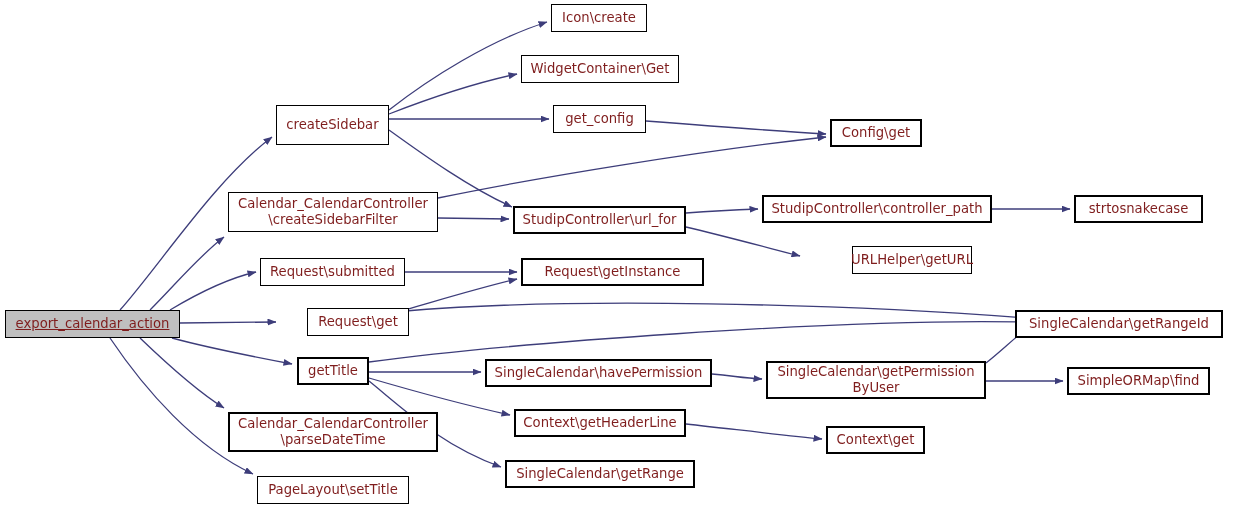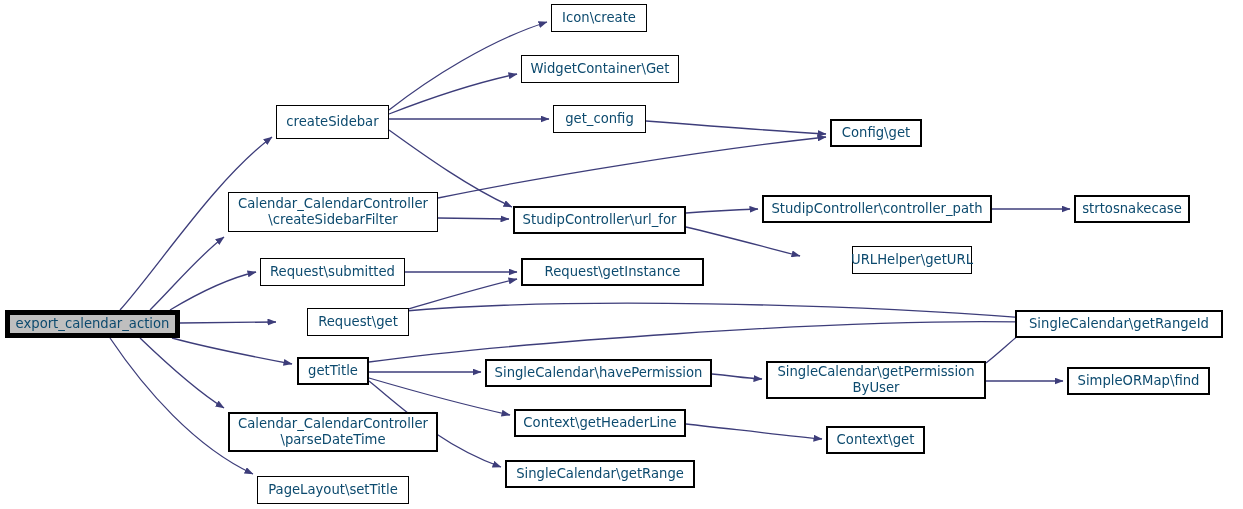--- a/index.html
+++ b/index.html
@@ -24,35 +24,36 @@
     top: 0;
     width: 1243px;
     height: 509px;
     pointer-events: none;
   }
   .node {
     position: absolute;
     box-sizing: border-box;
     border: 1px solid #000000;
     background: #ffffff;
-    color: #0c4a6e;
+    color: #7f1d1d;
     display: flex;
     align-items: center;
     justify-content: center;
     text-align: center;
     font-size: 13.2px;
     line-height: 1.22;
     letter-spacing: 0px;
     white-space: pre-line;
     padding: 0 3px;
     z-index: 2;
   }
   .node.root {
     background: #bfbfbf;
-    border: 5px solid #0f172a;
+    border: 1px solid #0f172a;
+    text-decoration: underline;
   }
   .node.thick {
     border-width: 2px;
   }
 </style>
 </head>
 <body>
 
 <div id="graph-canvas" style="background: rgb(255, 255, 255);">
   <svg id="edge-layer" viewBox="0 0 1243 509" xmlns="http://www.w3.org/2000/svg">
@@ -87,30 +88,30 @@
         <path d="M369,378 C410,390 460,404 510,415" fill="none" stroke="#3d3d7a" stroke-width="1.3" marker-end="url(#arrowhead)"></path>
         <path d="M369,381 C400,406 440,445 501,467" fill="none" stroke="#3d3d7a" stroke-width="1.3" marker-end="url(#arrowhead)"></path>
         <path d="M712,374 C735,376 742,378 762,379" fill="none" stroke="#3d3d7a" stroke-width="1.3" marker-end="url(#arrowhead)"></path>
         <path d="M986,363 C1000,352 1010,342 1025,330" fill="none" stroke="#3d3d7a" stroke-width="1.3" marker-end="url(#arrowhead)"></path>
         <path d="M986,381 L1063,381" fill="none" stroke="#3d3d7a" stroke-width="1.3" marker-end="url(#arrowhead)"></path>
         <path d="M686,424 C740,430 790,436 822,439" fill="none" stroke="#3d3d7a" stroke-width="1.3" marker-end="url(#arrowhead)"></path>
       </g>
   </svg>
   <div id="nodes-layer">
       <div class="node root" style="left: 5px; top: 310px; width: 175px; height: 28px; border-color: rgb(0, 0, 0); background: rgb(191, 191, 191);">export_calendar_action</div>
-      <div class="node" style="left: 276px; top: 105px; width: 113px; height: 34px; border-color: rgb(0, 0, 0); background: rgb(255, 255, 255);">createSidebar</div>
+      <div class="node" style="left: 276px; top: 105px; width: 113px; height: 40px; border-color: rgb(0, 0, 0); background: rgb(255, 255, 255);">createSidebar</div>
       <div class="node" style="left: 551px; top: 4px; width: 96px; height: 28px; border-color: rgb(0, 0, 0); background: rgb(255, 255, 255);">Icon\create</div>
       <div class="node" style="left: 521px; top: 55px; width: 158px; height: 28px; border-color: rgb(0, 0, 0); background: rgb(255, 255, 255);">WidgetContainer\Get</div>
       <div class="node" style="left: 553px; top: 105px; width: 93px; height: 28px; border-color: rgb(0, 0, 0); background: rgb(255, 255, 255);">get_config</div>
       <div class="node thick" style="left: 830px; top: 119px; width: 92px; height: 28px; border-color: rgb(0, 0, 0); background: rgb(255, 255, 255);">Config\get</div>
       <div class="node" style="left: 228px; top: 192px; width: 210px; height: 40px; border-color: rgb(0, 0, 0); background: rgb(255, 255, 255);">Calendar_CalendarController
 \createSidebarFilter</div>
       <div class="node thick" style="left: 513px; top: 206px; width: 173px; height: 28px; border-color: rgb(0, 0, 0); background: rgb(255, 255, 255);">StudipController\url_for</div>
       <div class="node thick" style="left: 762px; top: 195px; width: 230px; height: 28px; border-color: rgb(0, 0, 0); background: rgb(255, 255, 255);">StudipController\controller_path</div>
-      <div class="node thick" style="left: 1074px; top: 195px; width: 116px; height: 28px; border-color: rgb(0, 0, 0); background: rgb(255, 255, 255);">strtosnakecase</div>
+      <div class="node thick" style="left: 1074px; top: 195px; width: 129px; height: 28px; border-color: rgb(0, 0, 0); background: rgb(255, 255, 255);">strtosnakecase</div>
       <div class="node" style="left: 804px; top: 246px; width: 120px; height: 28px; border-color: rgb(0, 0, 0); background: rgb(255, 255, 255); margin-left: 48px;">URLHelper\getURL</div>
       <div class="node" style="left: 260px; top: 258px; width: 145px; height: 28px; border-color: rgb(0, 0, 0); background: rgb(255, 255, 255);">Request\submitted</div>
       <div class="node thick" style="left: 521px; top: 258px; width: 183px; height: 28px; border-color: rgb(0, 0, 0); background: rgb(255, 255, 255);">Request\getInstance</div>
       <div class="node" style="left: 281px; top: 308px; width: 102px; height: 28px; border-color: rgb(0, 0, 0); background: rgb(255, 255, 255); margin-left: 26px;">Request\get</div>
       <div class="node thick" style="left: 1015px; top: 310px; width: 208px; height: 28px; border-color: rgb(0, 0, 0); background: rgb(255, 255, 255);">SingleCalendar\getRangeId</div>
       <div class="node thick" style="left: 297px; top: 357px; width: 72px; height: 28px; border-color: rgb(0, 0, 0); background: rgb(255, 255, 255);">getTitle</div>
       <div class="node thick" style="left: 485px; top: 359px; width: 227px; height: 28px; border-color: rgb(0, 0, 0); background: rgb(255, 255, 255);">SingleCalendar\havePermission</div>
       <div class="node thick" style="left: 766px; top: 361px; width: 220px; height: 38px; border-color: rgb(0, 0, 0); background: rgb(255, 255, 255);">SingleCalendar\getPermission
 ByUser</div>
       <div class="node thick" style="left: 1067px; top: 367px; width: 143px; height: 28px; border-color: rgb(0, 0, 0); background: rgb(255, 255, 255);">SimpleORMap\find</div>

